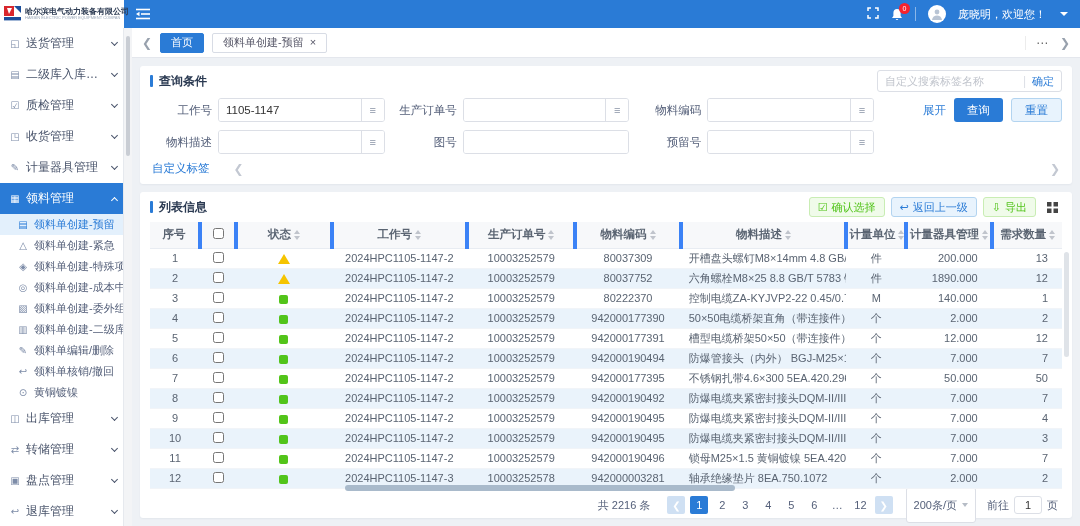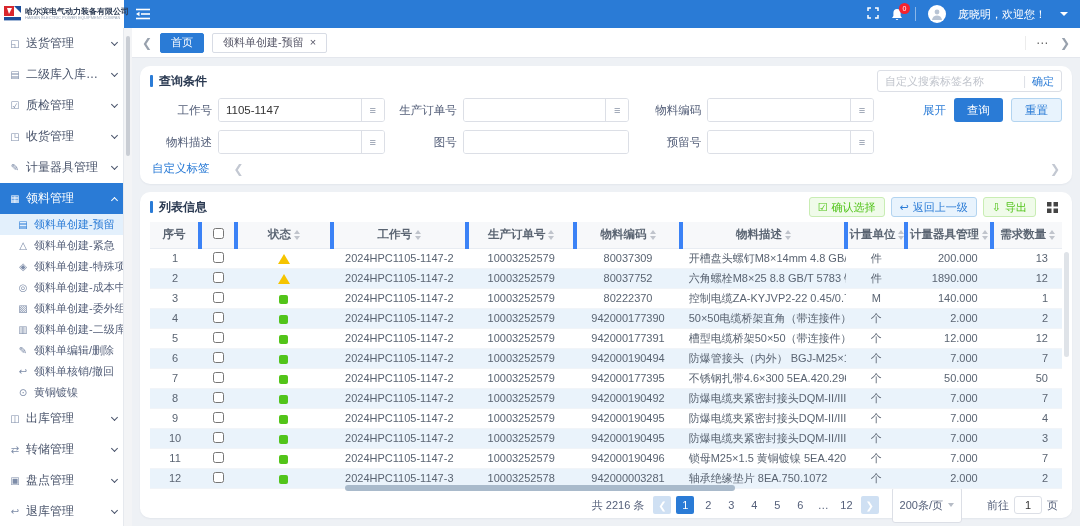--- a/index.html
+++ b/index.html
@@ -40,21 +40,21 @@
   .lane-thumb{position:absolute;top:8px;left:2px;width:4px;height:120px;background:#c9cdd4;border-radius:2px}
   
   .main{flex:1;display:flex;flex-direction:column;min-width:0}
   .tabbar{height:30px;background:#fff;display:flex;align-items:center;padding:0 10px;gap:8px;border-bottom:1px solid #e4e7ed;flex:none}
   .tab-arrow{color:#98a1ad;font-size:12px;cursor:pointer}
   .tab{height:20px;padding:0 10px;border:1px solid #d8dce5;border-radius:2px;display:flex;align-items:center;gap:6px;font-size:11px;color:#556;background:#fff;white-space:nowrap;cursor:pointer}
   .tab.active{background:#2a7bd6;color:#fff;border-color:#2a7bd6}
   .tab .close-x{font-size:11px;line-height:1}
   .tab-more{margin-left:auto;display:flex;align-items:center;gap:12px;color:#666;border-left:1px solid #ececec;padding-left:10px}
   .content{flex:1;padding:8px;display:flex;flex-direction:column;gap:8px;overflow:hidden;min-height:0}
-  .panel{background:#fff;border-radius:10px;box-shadow:0 1px 2px rgba(20,40,80,.05)}
+  .panel{background:#fff;border-radius:3px;box-shadow:0 1px 2px rgba(20,40,80,.05)}
   .panel-head{height:30px;display:flex;align-items:center;padding:0 10px;gap:6px}
   .head-bar{width:3px;height:12px;background:#2a7bd6;border-radius:1px;flex:none}
   .head-title{font-weight:bold;font-size:12px;color:#2b3a52}
   
   .tag-search{margin-left:auto;display:flex;align-items:center;border:1px solid #dcdfe6;border-radius:3px;height:22px;padding:0 7px;gap:6px;width:185px;background:#fff}
   .tag-search input{border:none;outline:none;flex:1;font-size:11px;min-width:0;color:#333}
   .tag-search input::placeholder{color:#c0c4cc}
   .ts-div{color:#dcdfe6}
   .ts-confirm{color:#2a7bd6;background:none;border:none;font-size:11px;cursor:pointer;font-family:inherit}
   .q-grid{display:grid;grid-template-columns:1fr 1fr 1fr 178px;padding:2px 10px 0;column-gap:10px;row-gap:8px}
@@ -90,27 +90,27 @@
   .sq{display:inline-block;width:9px;height:9px;background:#52c41a;border-radius:2px;vertical-align:middle}
   input[type=checkbox]{width:11px;height:11px;accent-color:#2a7bd6;cursor:pointer}
   .sort{display:inline-flex;flex-direction:column;margin-left:3px;vertical-align:middle}
   .sort i{display:block;width:0;height:0;border-left:3.5px solid transparent;border-right:3.5px solid transparent}
   .sort .su{border-bottom:4px solid #c0c4cc;margin-bottom:1.5px}
   .sort .sd{border-top:4px solid #c0c4cc}
   .v-thumb{position:absolute;right:3px;top:30px;width:5px;height:105px;background:#dfe3e8;border-radius:3px}
   .h-thumb{position:absolute;left:205px;bottom:1px;width:390px;height:6px;background:#a9bacb;border-radius:3px}
   
   .pagination{height:26px;display:flex;align-items:center;justify-content:flex-end;gap:5px;padding:0 14px;font-size:11px;color:#55607a;flex:none}
-  .pg-total{margin-right:4px}
+  .pg-total{margin-right:12px}
   .page-btn{min-width:18px;height:18px;display:flex;align-items:center;justify-content:center;border-radius:2px;padding:0 3px;cursor:pointer;color:#55607a}
   .page-btn.active{background:#2a7bd6;color:#fff}
   .nav-btn{width:18px;height:18px;background:#cfe0f3;color:#fff;border-radius:2px;display:flex;align-items:center;justify-content:center;font-size:10px;border:none;cursor:pointer}
   .size-select{height:36px;border:1px solid #dcdfe6;border-radius:3px;padding:0 7px;display:flex;align-items:center;gap:5px;color:#55607a;margin-left:8px;cursor:pointer;background:#fff}
   .size-select .dn{display:inline-block;width:0;height:0;border-left:3.5px solid transparent;border-right:3.5px solid transparent;border-top:4px solid #b6bcc6}
-  .goto{display:flex;align-items:center;gap:5px;margin-left:20px}
+  .goto{display:flex;align-items:center;gap:5px;margin-left:6px}
   .goto input{width:28px;height:18px;border:1px solid #dcdfe6;border-radius:3px;text-align:center;font-size:11px;outline:none;color:#333}
 </style>
 </head>
 <body>
 
 <header class="topbar">
   <div class="logo-area">
     <svg class="logo-mark" viewBox="0 0 17 17">
       <rect x="0" y="0" width="10" height="10" fill="#d8262c"></rect>
       <polygon points="10,0 17,0 17,7" fill="#1b4e9b"></polygon>

